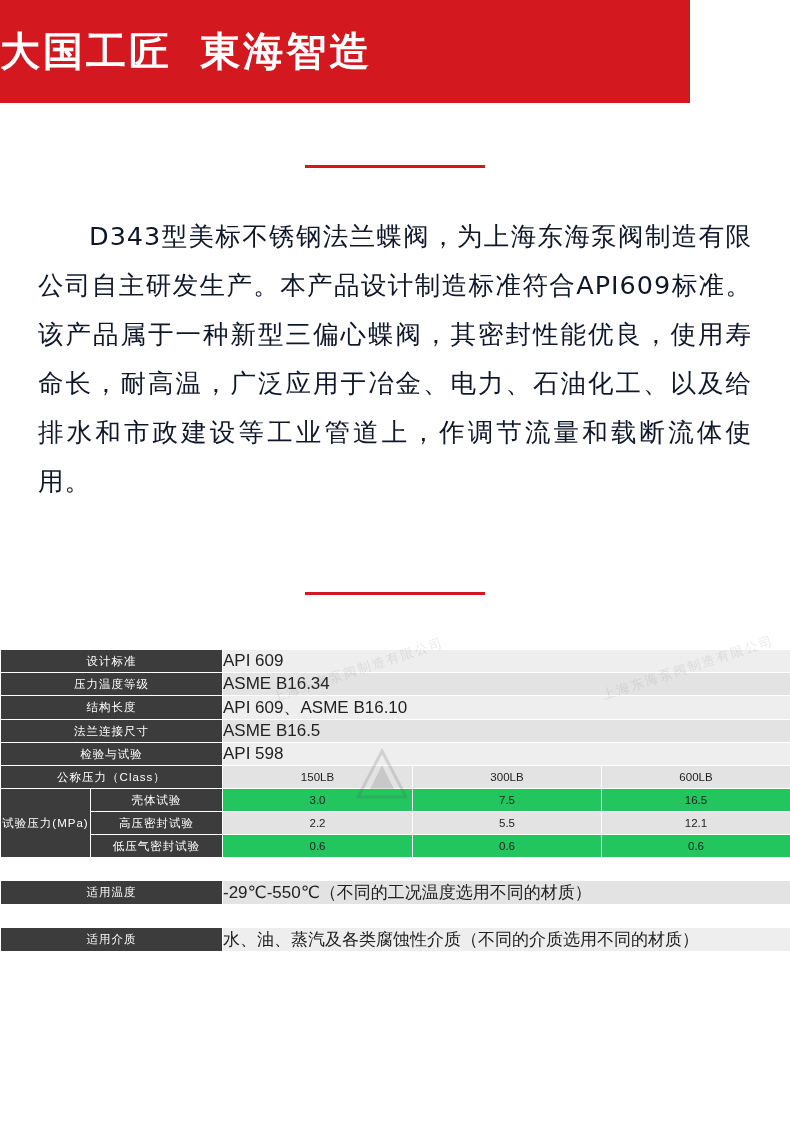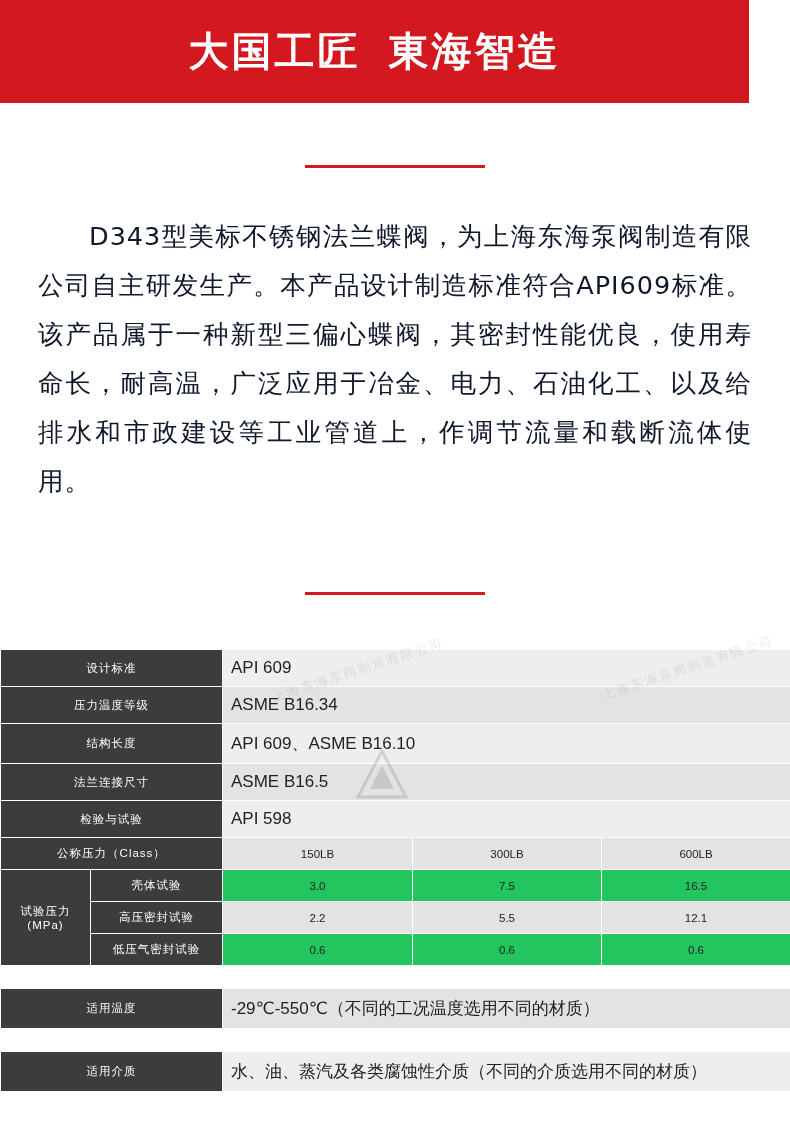--- a/index.html
+++ b/index.html
@@ -12,26 +12,25 @@
     width: 790px;
     height: 1145px;
     font-family: "Liberation Sans", "DejaVu Sans", sans-serif;
     color: #1a1a1a;
     position: relative;
     overflow: hidden;
   }
 
   
   .banner {
-    width: 749px;
+    width: 690px;
     height: 103px;
     background: #d31820;
     display: flex;
     align-items: center;
-    justify-content: center;
   }
   .banner-title {
     color: #ffffff;
     font-size: 40px;
     font-weight: bold;
     letter-spacing: 3px;
     white-space: pre;
   }
 
   
@@ -77,21 +76,21 @@
   }
   table.spec {
     width: 790px;
     border-collapse: collapse;
     font-size: 11px;
     color: #222;
     table-layout: fixed;
   }
   table.spec td {
     border: 1px solid #ffffff;
-    padding: 8px;
+    padding: 0;
     height: 23px;
     vertical-align: middle;
   }
   td.lbl {
     background: #3c3c3c;
     color: #ffffff;
     text-align: center;
     font-size: 11.5px;
     letter-spacing: 1px;
     width: 222px;

